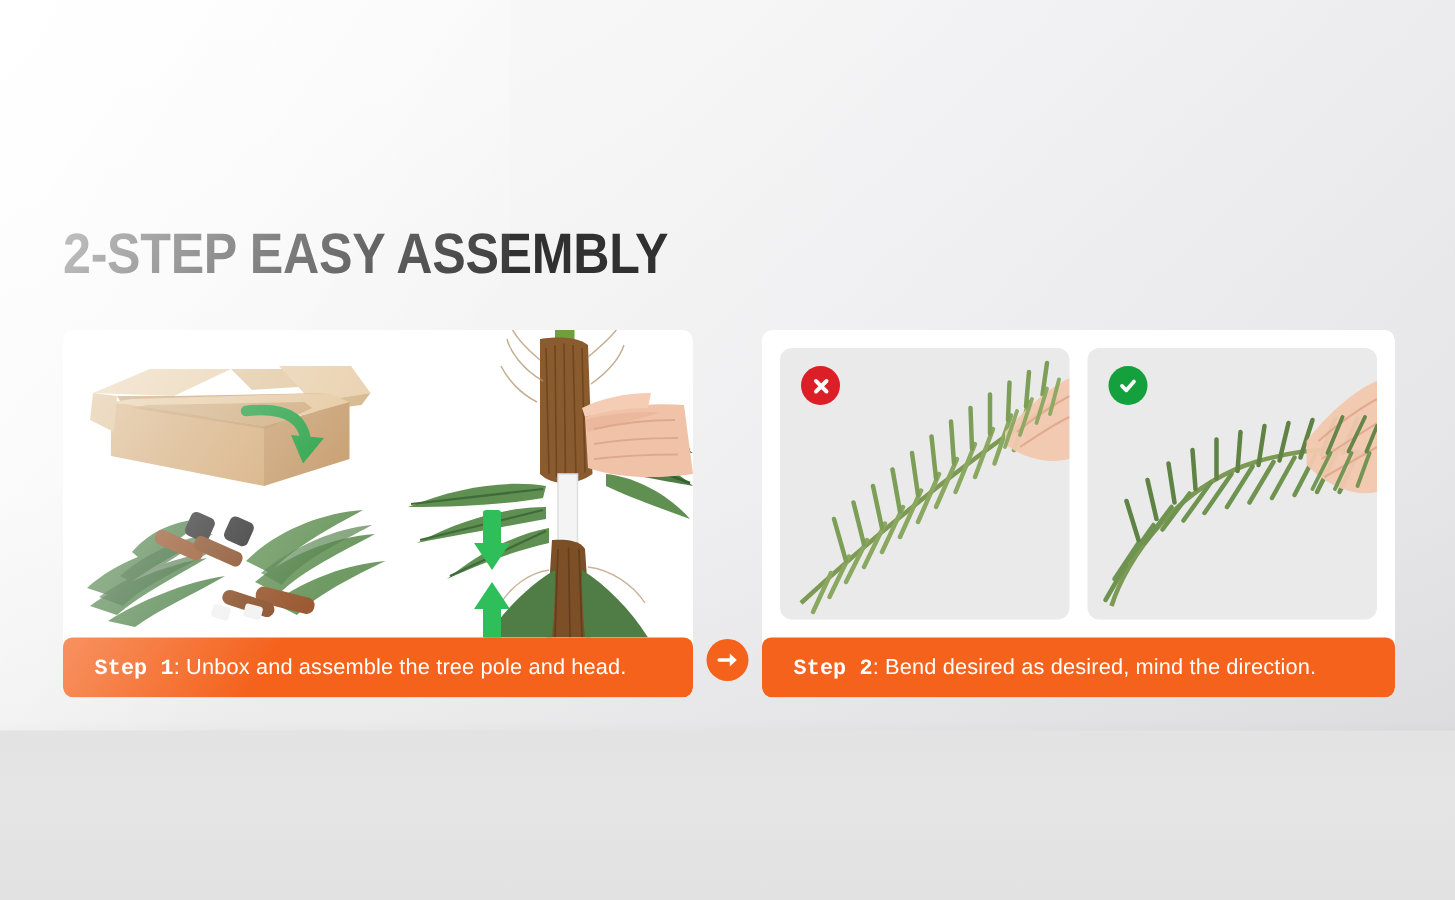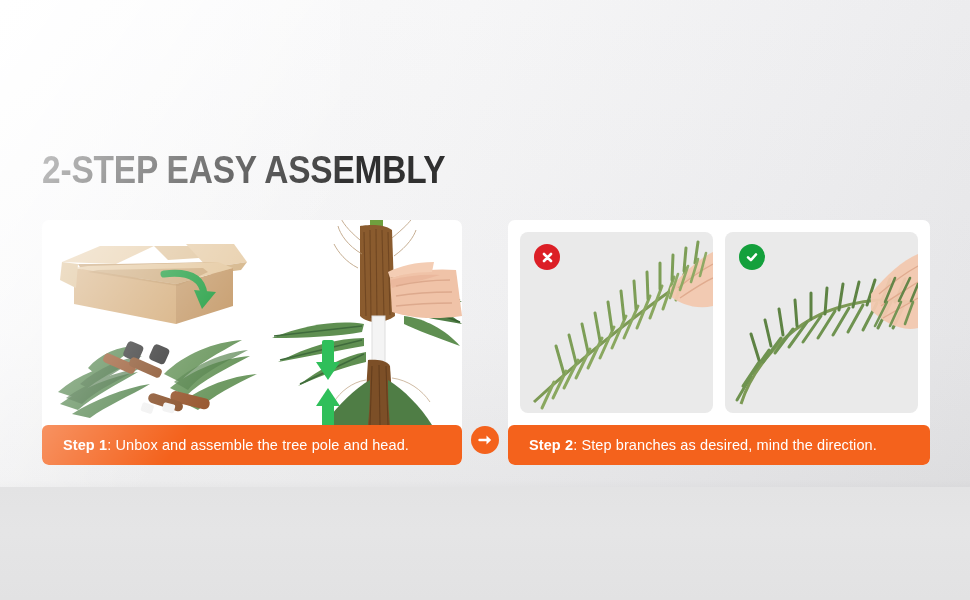--- a/index.html
+++ b/index.html
@@ -45,21 +45,21 @@
   
   .banner{
     position:absolute;left:0;right:0;bottom:0;height:40px;
     background:#f4621c;border-radius:6px;
     display:flex;align-items:center;
     box-sizing:border-box;padding-left:21px;
   }
   .banner-text{
     font-size:14.5px;color:#ffffff;white-space:nowrap;letter-spacing:.1px;
   }
-  .banner-text b{font-weight:700;}
+  .banner-text b{font-weight:700;font-family:Liberation Mono, monospace;}
 
   
   .connector{
     position:absolute;left:471px;top:426px;width:28px;height:28px;
     border-radius:50%;background:#f4621c;
     display:flex;align-items:center;justify-content:center;
   }
   .connector svg{display:block;}
 
   
@@ -376,18 +376,18 @@
         <div class="badge badge-ok">
           <svg width="14" height="14" viewBox="0 0 14 14">
             <path d="M3,7.3 L5.9,10.2 L11,4.4" stroke="#ffffff" stroke-width="2.5" fill="none" stroke-linecap="round" stroke-linejoin="round"></path>
           </svg>
         </div>
       </div>
     </div>
 
     <div class="banner">
       <div class="banner-text">
-        <b>Step 2</b><span>:</span><span> Step branches as desired, mind the direction.</span>
+        <b>Step 2</b><span>:</span><span> Bend desired as desired, mind the direction.</span>
       </div>
     </div>
   </div>
 
 </div>
 
 </body></html>

